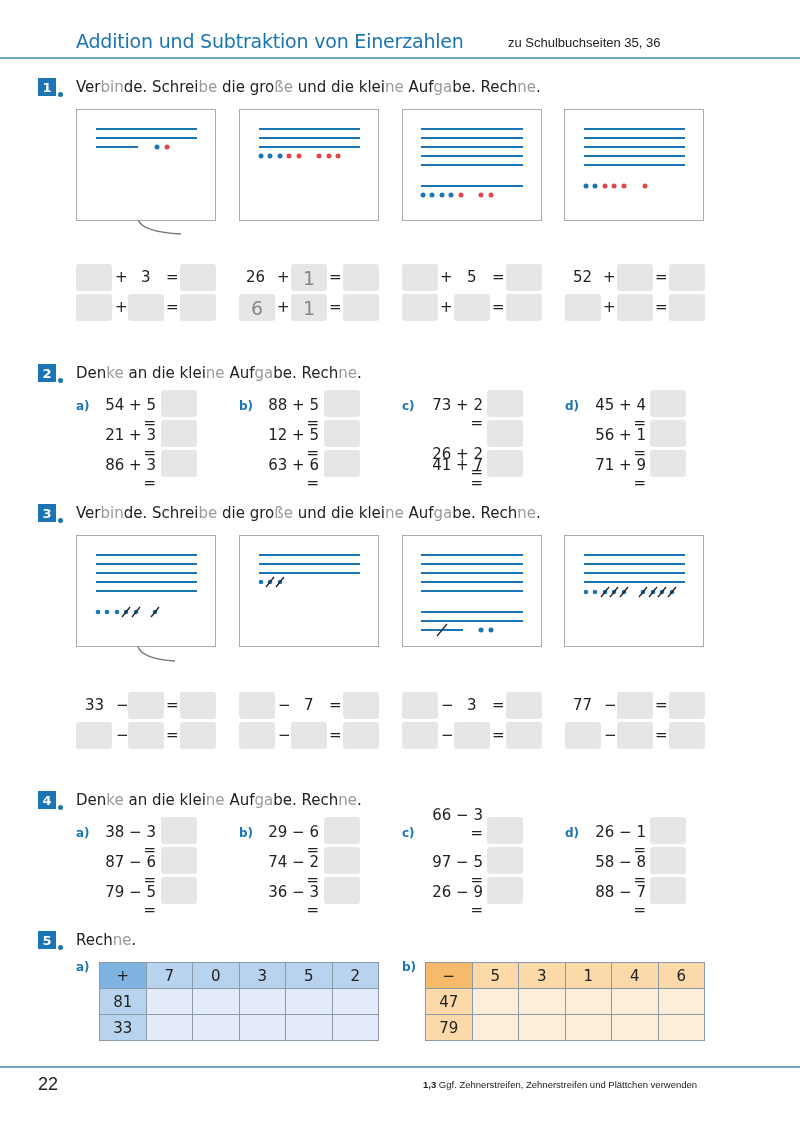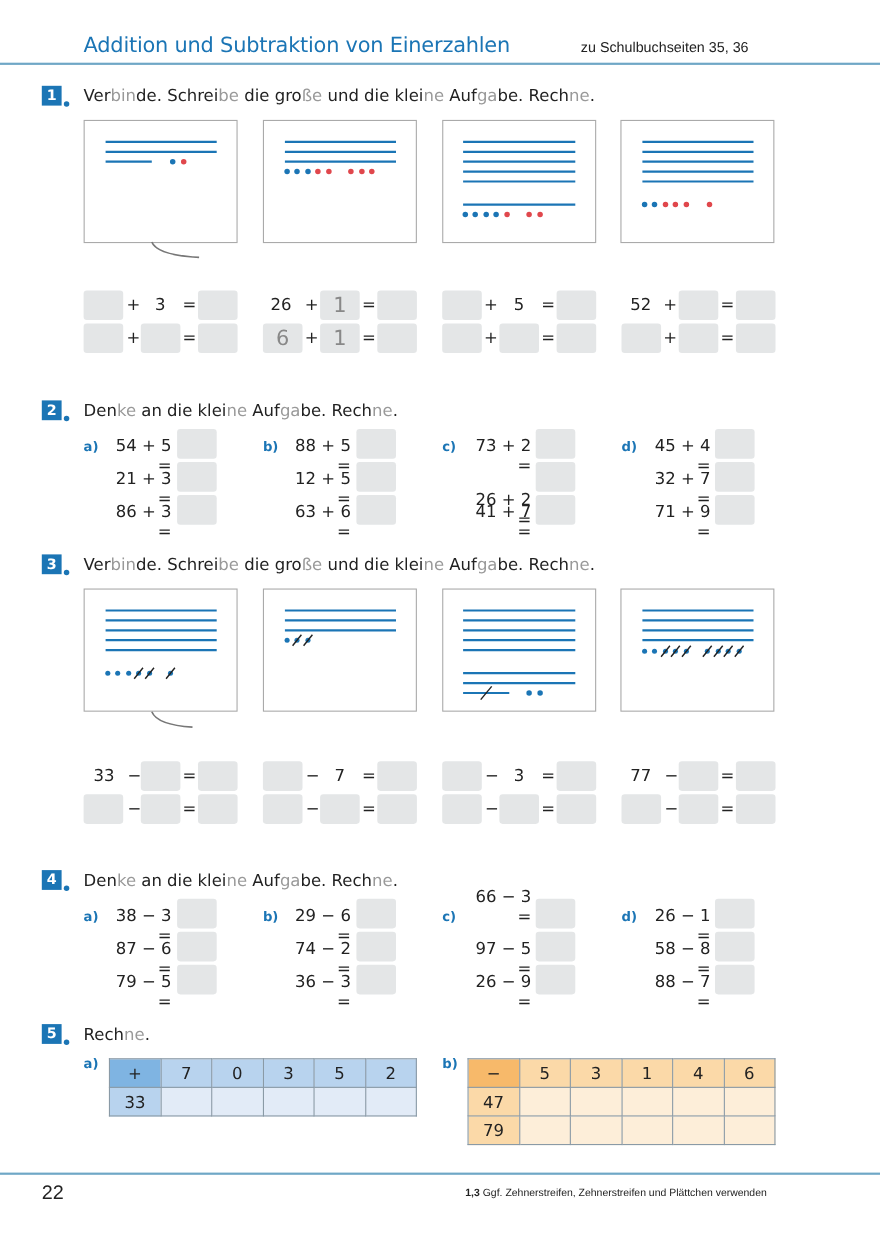--- a/index.html
+++ b/index.html
@@ -1,19 +1,19 @@
 <!DOCTYPE html>
 <html><head>
 <meta charset="utf-8">
 <style>
   * { box-sizing: border-box; margin: 0; padding: 0; }
   body { width: 800px; height: 1131px; background: #fff; font-family: "DejaVu Sans", sans-serif; color: #222; position: relative; overflow: hidden; }
   .abs { position: absolute; }
   .header-title { left: 76px; top: 30px; font-size: 19px; color: #1b75b5; letter-spacing: -0.2px; }
-  .header-ref { left: 528px; top: 35px; font-size: 13px; color: #222; font-family: "Liberation Sans", sans-serif; }
+  .header-ref { left: 508px; top: 35px; font-size: 13px; color: #222; font-family: "Liberation Sans", sans-serif; }
   .header-rule { left: 0; top: 57px; width: 800px; height: 2px; background: #6fa7c6; }
   .task-head { position: absolute; left: 38px; display: flex; align-items: center; font-size: 15px; }
   .badge { width: 18px; height: 18px; background: #1b75b5; color: #fff; font-weight: bold; font-size: 13px; display: flex; align-items: center; justify-content: center; position: relative; }
   .badge-dot { position: absolute; right: -7px; bottom: -1px; width: 5px; height: 5px; border-radius: 50%; background: #1b75b5; }
   .task-text { margin-left: 20px; color: #222; }
   .syl { color: #999; }
   .pic { position: absolute; width: 140px; height: 112px; border: 1.5px solid #aaa; background: #fff; }
   .pic svg { position: absolute; left: 0; top: 0; }
   .box { position: absolute; width: 36px; height: 27px; background: #e4e6e7; border-radius: 3px; color: #888; font-size: 19px; display: flex; align-items: center; justify-content: center; }
   .sym { position: absolute; font-size: 15px; color: #222; }
@@ -206,21 +206,21 @@
   <div class="lbl" style="left:402px;top:399px">c)</div>
   <div class="eq" style="left:423px;top:396px">73 + 2 =</div>
   <div class="eq" style="left:423px;top:445px">26 + 2 =</div>
   <div class="eq" style="left:423px;top:456px">41 + 7 =</div>
   <div class="box" style="left:487px;top:390px"></div>
   <div class="box" style="left:487px;top:420px"></div>
   <div class="box" style="left:487px;top:450px"></div>
 
   <div class="lbl" style="left:565px;top:399px">d)</div>
   <div class="eq" style="left:586px;top:396px">45 + 4 =</div>
-  <div class="eq" style="left:586px;top:426px">32 + 7 =</div>
+  <div class="eq" style="left:586px;top:426px">56 + 1 =</div>
   <div class="eq" style="left:586px;top:456px">71 + 9 =</div>
   <div class="box" style="left:650px;top:390px"></div>
   <div class="box" style="left:650px;top:420px"></div>
   <div class="box" style="left:650px;top:450px"></div>
 </div>
 
 <div class="task-head" style="top:504px">
   <div class="badge">
       <span>3</span>
       <span class="badge-dot"></span>
@@ -434,20 +434,28 @@
   <tbody>
       <tr>
     <td class="corner">+</td>
     <td>7</td>
     <td>0</td>
     <td>3</td>
     <td>5</td>
     <td>2</td>
   </tr>
   <tr>
+    <td class="rowh">81</td>
+    <td></td>
+        <td></td>
+        <td></td>
+        <td></td>
+        <td></td>
+  </tr>
+  <tr>
     <td class="rowh">33</td>
     <td></td>
         <td></td>
         <td></td>
         <td></td>
         <td></td>
   </tr>
 </tbody>
   </table>
 

